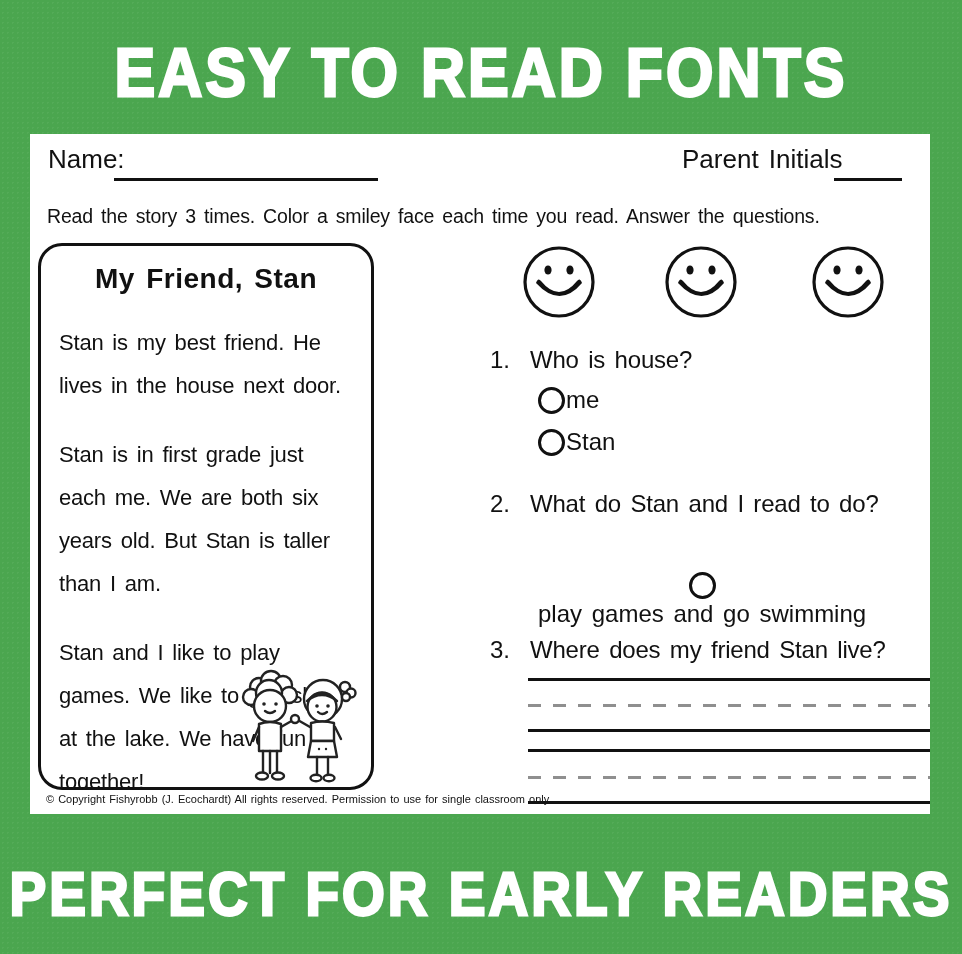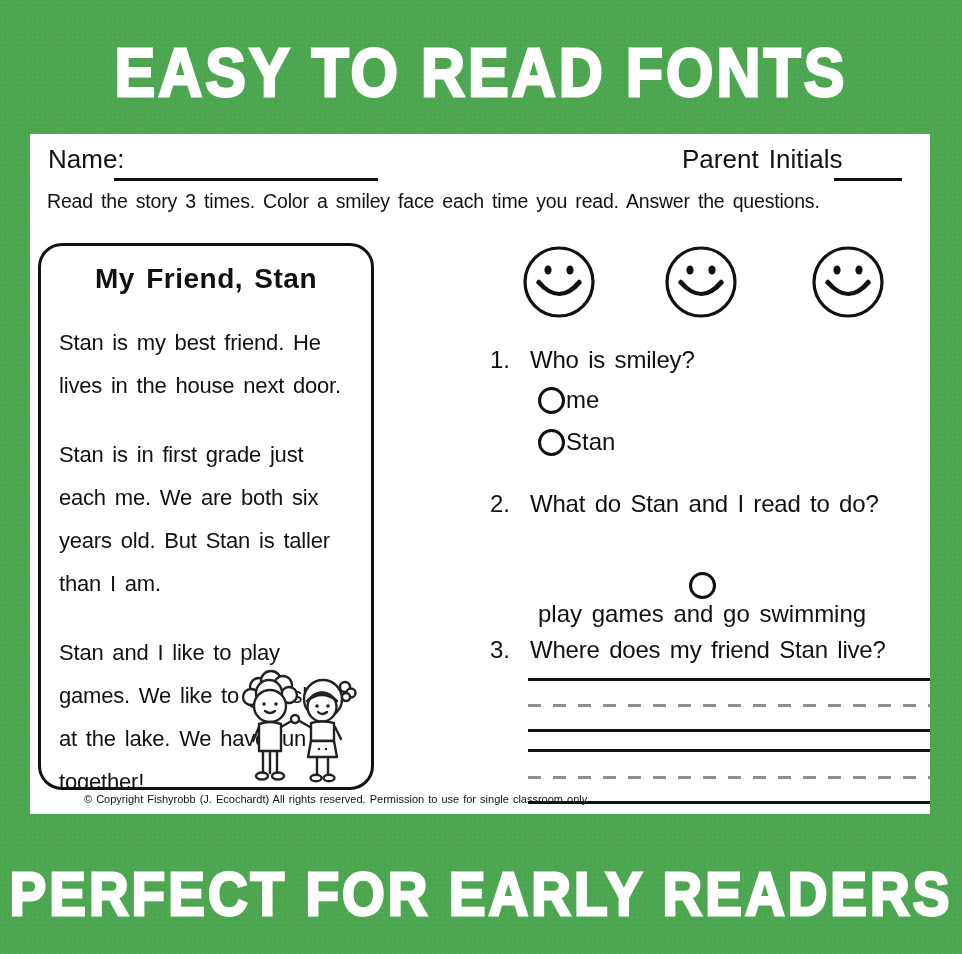--- a/index.html
+++ b/index.html
@@ -30,31 +30,31 @@
     position:absolute;left:30px;top:134px;width:900px;height:680px;
     background:var(--paper);
   }
   .hand{font-family:"Liberation Sans", sans-serif;word-spacing:3px;}
   .lbl{position:absolute;font-size:26px;}
   .name-label{left:18px;top:10px;}
   .parent-label{left:652px;top:10px;}
   .write-underline{position:absolute;height:0;border-bottom:3px solid var(--ink);}
   .name-underline{left:84px;top:44px;width:264px;}
   .parent-underline{left:804px;top:44px;width:68px;}
-  .instructions{position:absolute;left:17px;top:56px;font-size:19.5px;white-space:nowrap;letter-spacing:-0.2px;}
+  .instructions{position:absolute;left:17px;top:71px;font-size:19.5px;white-space:nowrap;letter-spacing:-0.2px;}
   
   .story-box{
     position:absolute;left:8px;top:109px;width:336px;height:547px;
     border:3px solid var(--ink);border-radius:24px;box-sizing:border-box;
     overflow:hidden;
   }
   .story-title{margin:17px 0 0 0;text-align:center;font-size:28px;font-weight:bold;letter-spacing:0.5px;}
   .para{margin:26px 16px 0 18px;font-size:22px;line-height:43px;letter-spacing:-0.2px;}
   .kids{position:absolute;right:6px;bottom:2px;}
-  .copyright{position:absolute;left:16px;top:659px;font-size:11px;letter-spacing:0;word-spacing:1px;margin-left:38px;}
+  .copyright{position:absolute;left:16px;top:659px;font-size:11px;letter-spacing:0;word-spacing:1px;}
   
   .smiley{position:absolute;top:111px;width:74px;height:74px;}
   .smiley-1{left:492px;} .smiley-2{left:634px;} .smiley-3{left:781px;}
   
   .q{position:absolute;left:460px;display:flex;gap:16px;font-size:24px;letter-spacing:-0.2px;}
   .q-1{top:212px;} .q-2{top:356px;} .q-3{top:502px;}
   .q .num{min-width:24px;}
   .opt{position:absolute;left:508px;display:flex;align-items:center;gap:1px;font-size:24px;}
   .opt-bubble{width:27px;height:27px;border:3.5px solid var(--ink);border-radius:50%;box-sizing:border-box;flex:0 0 auto;background:#fff;}
   .opt-1a{top:252px;} .opt-1b{top:294px;}
@@ -157,21 +157,21 @@
     </svg>
     <svg class="smiley smiley-3" viewBox="0 0 74 74">
       <circle cx="37" cy="37" r="34" fill="#fff" stroke="#111" stroke-width="3.2"></circle>
       <ellipse cx="26" cy="25" rx="3.6" ry="4.6" fill="#111"></ellipse>
       <ellipse cx="48" cy="25" rx="3.6" ry="4.6" fill="#111"></ellipse>
       <path d="M14 38 q2 -6 5 -2 q18 22 36 0 q3 -4 5 2 q-22 26 -46 0 z" fill="#111"></path>
     </svg>
 
     <div class="hand q q-1">
       <span class="num">1.</span>
-      <span>Who is smiley?</span>
+      <span>Who is house?</span>
     </div>
     <div class="hand opt opt-1a">
       <span class="opt-bubble"></span>
       <span>me</span>
     </div>
     <div class="hand opt opt-1b">
       <span class="opt-bubble"></span>
       <span>Stan</span>
     </div>
 

